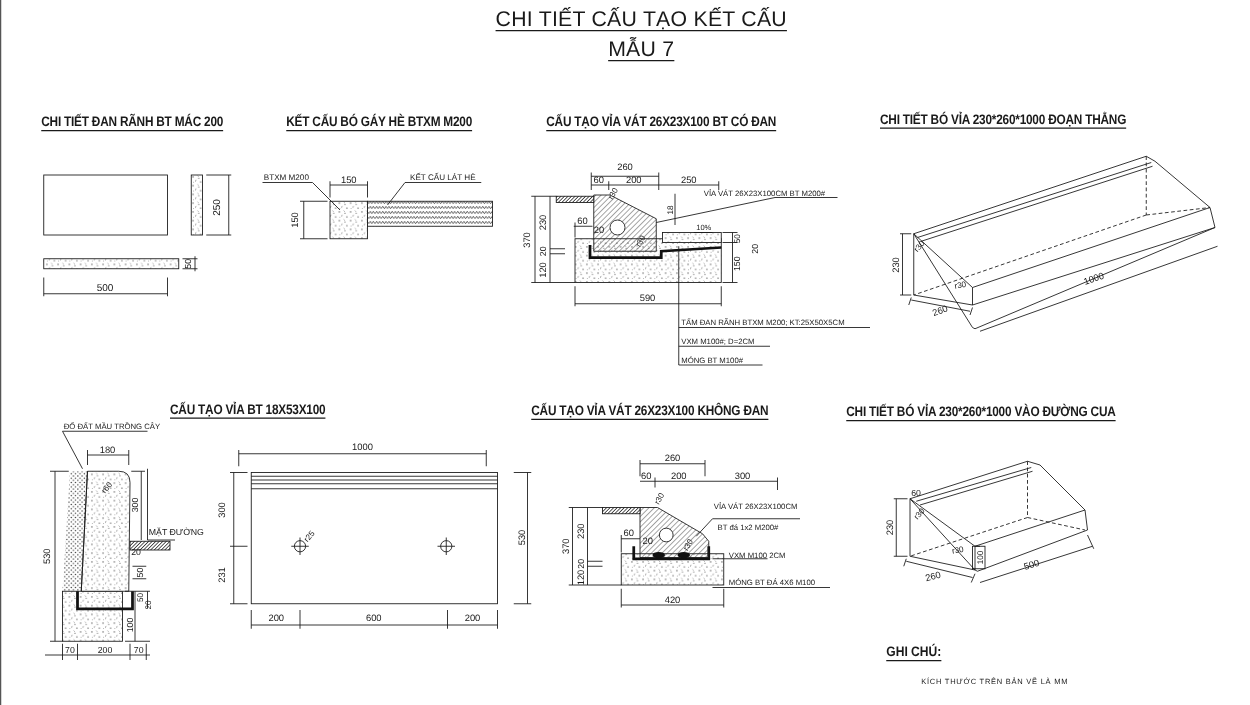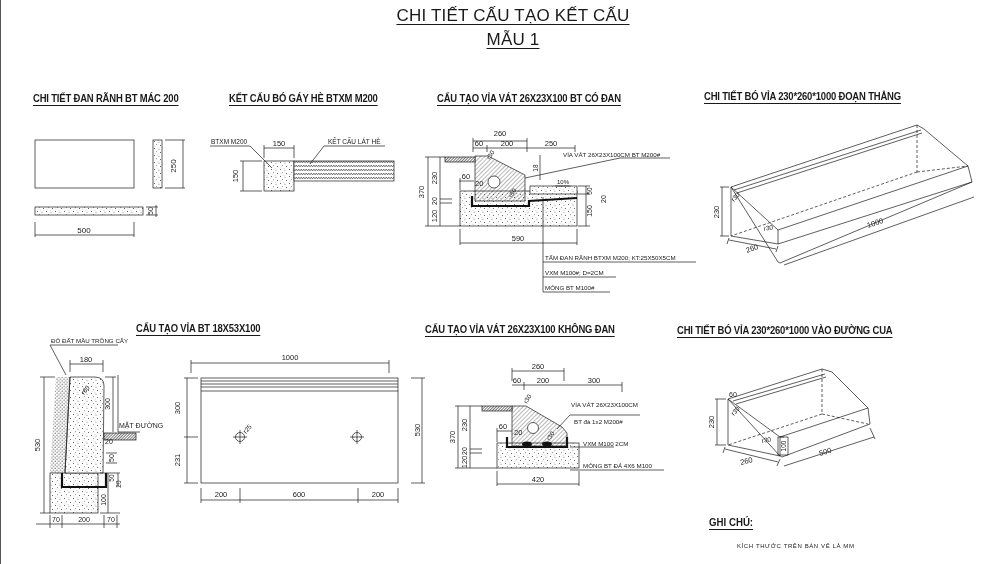--- a/index.html
+++ b/index.html
@@ -12,21 +12,21 @@
   svg text { font-family: "Liberation Sans", sans-serif; fill: #1a1a1a; }
   .note { position: absolute; font-size: 6px; font-family: "Liberation Sans", sans-serif; letter-spacing: 0.6px; }
   .note-title { position: absolute; font-weight: bold; font-size: 11px; text-decoration: underline; text-underline-offset: 3px; transform: scaleX(0.88); transform-origin: left top; }
 </style>
 </head>
 <body>
 
 <div class="left-border"></div>
 
 <div class="title" style="top:6px;"><span>CHI TIẾT CẤU TẠO KẾT CẤU</span></div>
-<div class="title" style="top:30px;"><span>MẪU 1</span></div>
+<div class="title" style="top:30px;"><span>MẪU 7</span></div>
 
 <div class="sec-title" style="left:33px; top:92px;">CHI TIẾT ĐAN RÃNH BT MÁC 200</div>
 <div class="sec-title" style="left:229px; top:92px;">KẾT CẤU BÓ GÁY HÈ BTXM M200</div>
 <div class="sec-title" style="left:437px; top:92px;">CẤU TẠO VỈA VÁT 26X23X100 BT CÓ ĐAN</div>
 <div class="sec-title" style="left:704px; top:90px;">CHI TIẾT BÓ VỈA 230*260*1000 ĐOẠN THẲNG</div>
 <div class="sec-title" style="left:136px; top:322px;">CẤU TẠO VỈA BT 18X53X100</div>
 <div class="sec-title" style="left:425px; top:323px;">CẤU TẠO VỈA VÁT 26X23X100 KHÔNG  ĐAN</div>
 <div class="sec-title" style="left:677px; top:324px;">CHI TIẾT BÓ VỈA 230*260*1000 VÀO ĐƯỜNG CUA</div>
 
 <div class="note-title" style="left:709px; top:516px;">GHI CHÚ:</div>

